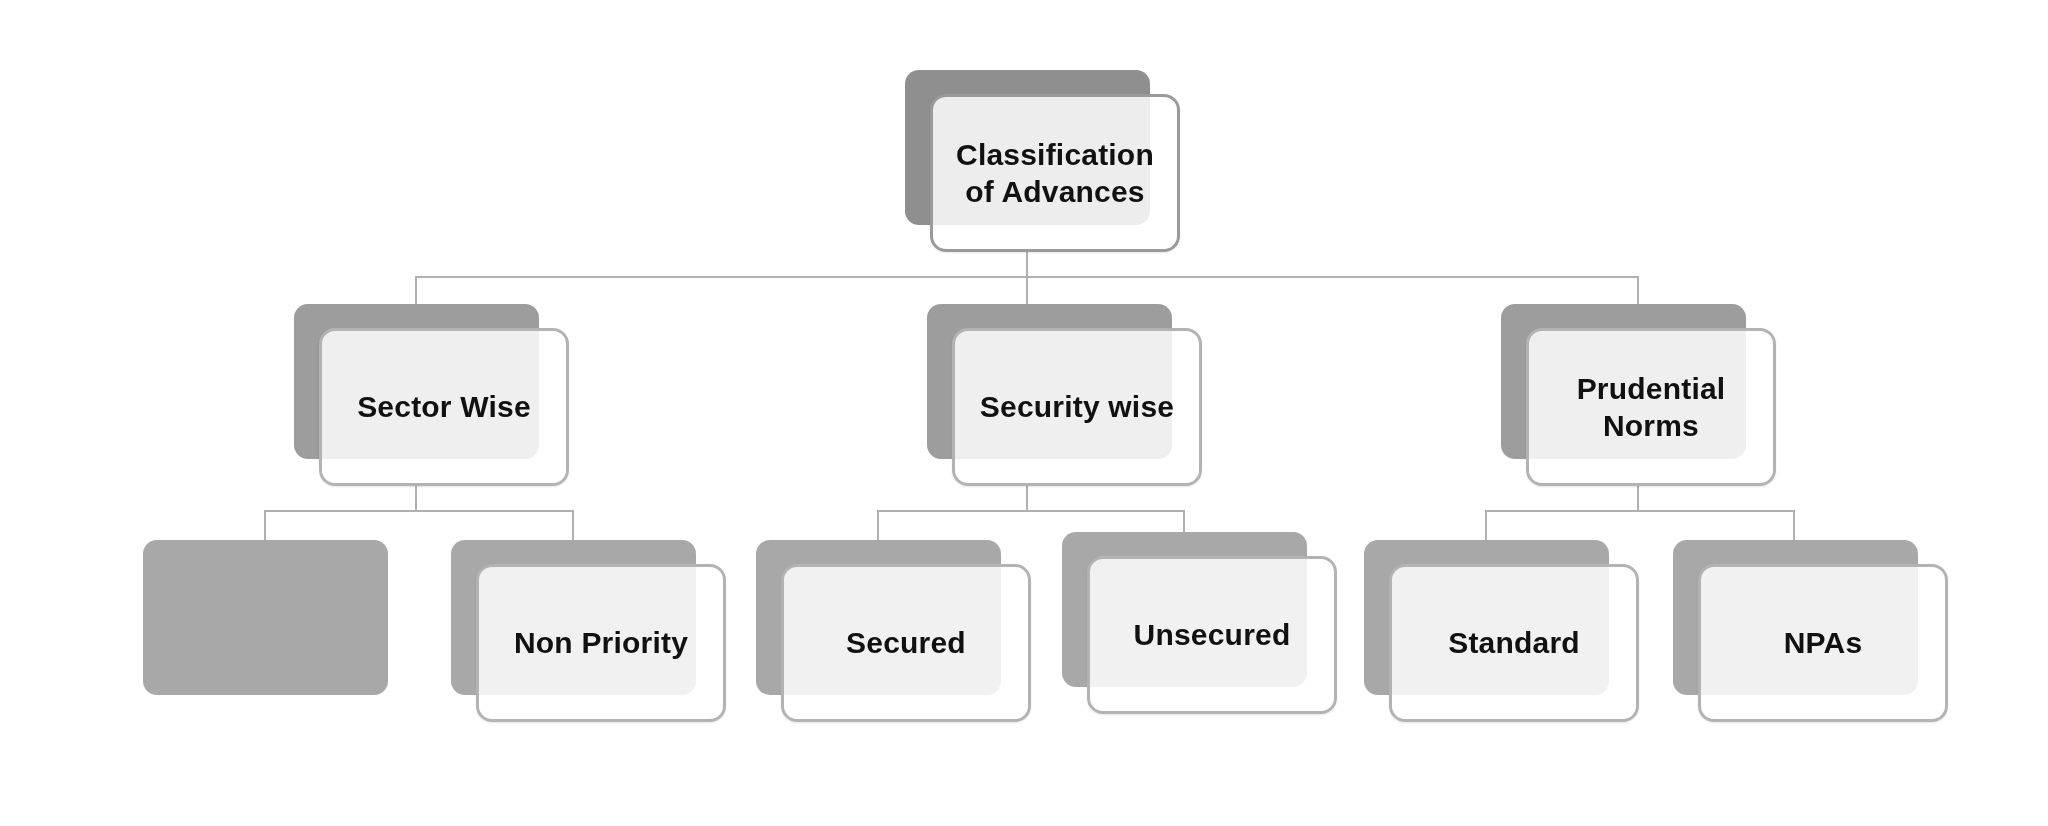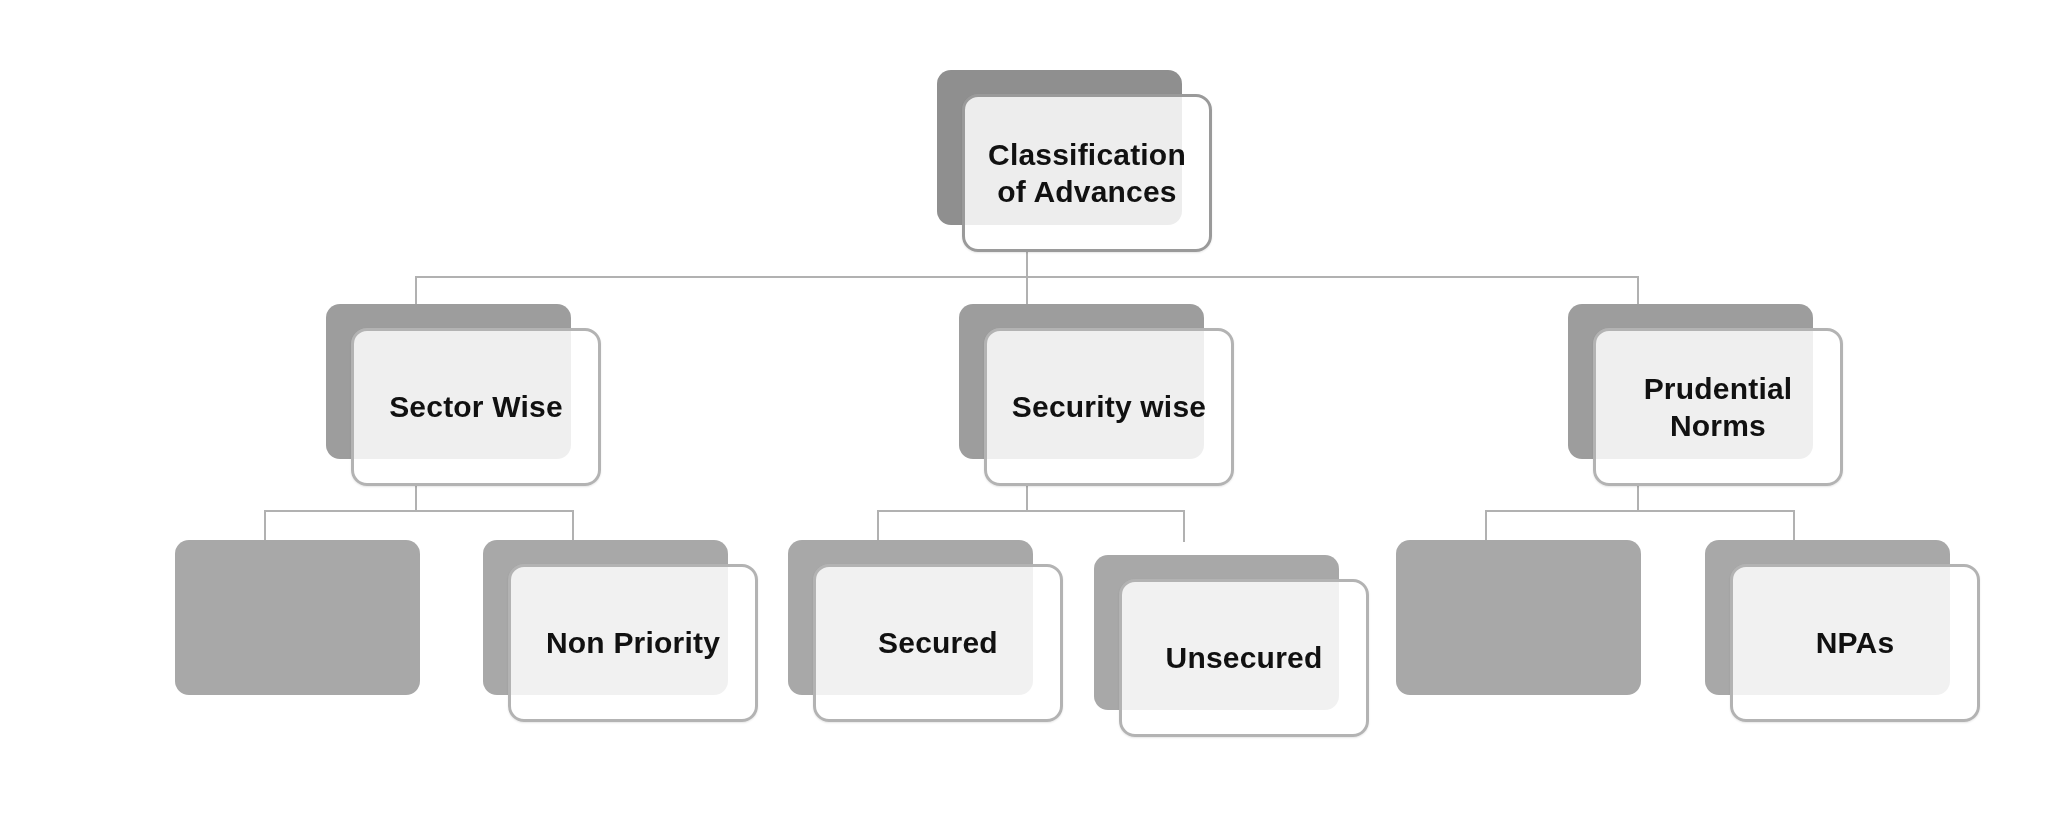--- a/index.html
+++ b/index.html
@@ -7,21 +7,21 @@
   .canvas {
     position: relative;
     width: 2048px;
     height: 826px;
     background: var(--background, #ffffff);
     font-family: "Liberation Sans", "DejaVu Sans", sans-serif;
     overflow: hidden;
   }
 
   
-  .node { position: absolute; width: 275px; height: 182px; margin-left: 32px; }
+  .node { position: absolute; width: 275px; height: 182px; }
 
   .node-back {
     position: absolute;
     left: 0; top: 0;
     width: 245px; height: 155px;
     border-radius: 14px;
     background: var(--shadow-box-branch, #9d9d9d);
   }
   .lvl1 .node-back { background: var(--shadow-box-root, #8f8f8f); }
   .lvl3 .node-back { background: var(--shadow-box-leaf, #a8a8a8); }
@@ -98,21 +98,21 @@
     </div>
   </div>
 
   <div class="node lvl2" style="left:927px; top:304px;">
     <div class="node-back"></div>
     <div class="node-front">
       <span class="node-label">Security wise</span>
     </div>
   </div>
 
-  <div class="node lvl2" style="left:1536px; top:304px;">
+  <div class="node lvl2" style="left:1501px; top:304px;">
     <div class="node-back"></div>
     <div class="node-front">
       <span class="node-label">Prudential Norms</span>
     </div>
   </div>
 
   <div class="node lvl3" style="left:143px; top:540px;">
     <div class="node-back"></div>
   </div>
 
@@ -123,29 +123,32 @@
     </div>
   </div>
 
   <div class="node lvl3" style="left:451px; top:540px;">
     <div class="node-back"></div>
     <div class="node-front">
       <span class="node-label">Non Priority</span>
     </div>
   </div>
 
-  <div class="node lvl3" style="left:1062px; top:555px;">
+  <div class="node lvl3" style="left:1062px; top:532px;">
     <div class="node-back"></div>
     <div class="node-front">
       <span class="node-label">Unsecured</span>
     </div>
   </div>
 
   <div class="node lvl3" style="left:1364px; top:540px;">
     <div class="node-back"></div>
+    <div class="node-front">
+      <span class="node-label">Standard</span>
+    </div>
   </div>
 
   <div class="node lvl3" style="left:1673px; top:540px;">
     <div class="node-back"></div>
     <div class="node-front">
       <span class="node-label">NPAs</span>
     </div>
   </div>
 
 </div>

